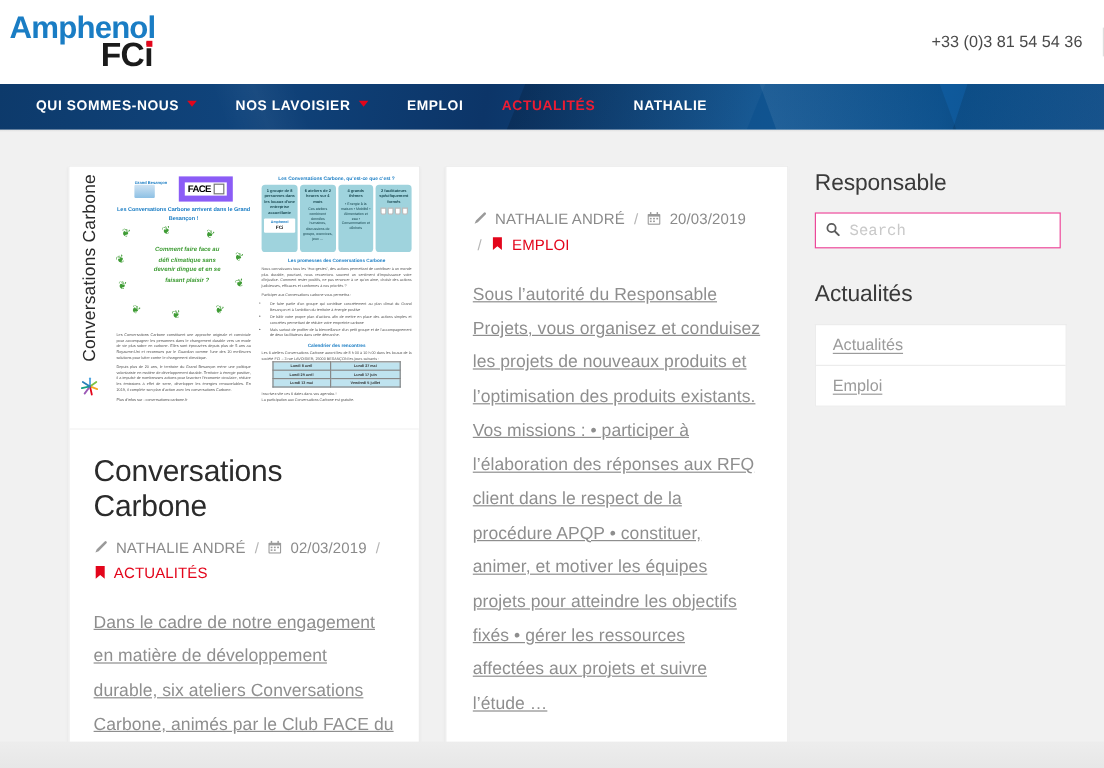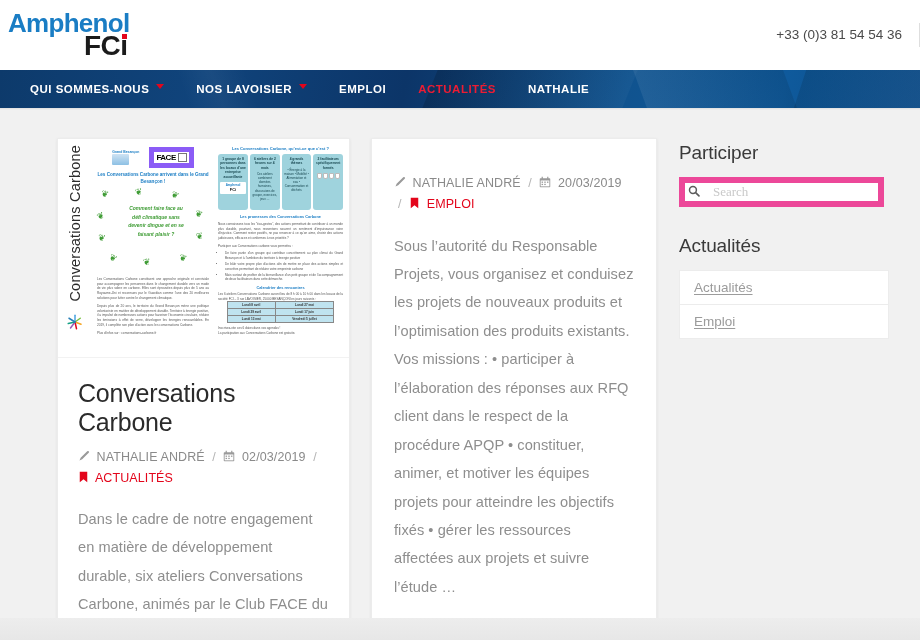--- a/index.html
+++ b/index.html
@@ -180,34 +180,34 @@
   .art-title.upper { font-size: 25.5px; }
   .meta {
     margin-top: 10px; font-size: 12.5px; color: #8a8a8a;
     line-height: 1.7; letter-spacing: .1px;
   }
   .meta .sep { margin: 0 4px; color: #b5b5b5; }
   .meta .cat { color: #e3051b; }
   .ic { display: inline-block; vertical-align: -1px; margin-right: 3px; }
   .excerpt {
     margin-top: 16px; font-size: 14.6px; line-height: 1.95;
-    color: #8e8e8e; letter-spacing: .05px;
+    color: #8e8e8e; letter-spacing: .05px; text-decoration: underline;
   }
 
   
   .sidebar { width: 210px; padding-top: 4px; }
   .side-title {
     font-size: 19px; color: #3a3a3a; font-weight: normal;
     margin-bottom: 13px; letter-spacing: -.1px;
   }
   .search-wrap { position: relative; }
   .search-input {
-    width: 205px; height: 30px; border: 6px solid #ec4899;
+    width: 205px; height: 30px; border: 1px solid #ec4899;
     background: #fff; padding: 0 8px 0 28px; font-size: 13px;
-    color: #555; font-family: Liberation Serif, serif; outline: none;
+    color: #555; font-family: Liberation Mono, monospace; outline: none;
   }
   .search-input::placeholder { color: #c9c9c9; }
   .search-icon { position: absolute; left: 9px; top: 8px; opacity: .8; }
   .side-block-2 { margin-top: 28px; }
   .cat-list { list-style: none; border: 1px solid #ececec; border-bottom: none; background: #fff; }
   .cat-list li { border-bottom: 1px solid #ececec; }
   .cat-list a {
     display: block; padding: 9px 14px; font-size: 13.5px;
     color: #9b9b9b; text-decoration: underline; text-underline-offset: 2px;
   }
@@ -445,21 +445,21 @@
             </svg>
             <span class="cat">EMPLOI</span>
           </div>
           <p class="excerpt">Sous l’autorité du Responsable Projets, vous organisez et conduisez les projets de nouveaux produits et l’optimisation des produits existants. Vos missions : • participer à l’élaboration des réponses aux RFQ client dans le respect de la procédure APQP • constituer, animer, et motiver les équipes projets pour atteindre les objectifs fixés • gérer les ressources affectées aux projets et suivre l’étude …</p>
 
         </div>
       </article>
     </div>
 
     <aside class="sidebar">
-      <h3 class="side-title">Participer</h3>
+      <h3 class="side-title">Responsable</h3>
       <div class="search-wrap">
         <svg class="search-icon" width="12" height="12" viewBox="0 0 16 16">
           <circle cx="6.6" cy="6.6" r="4.6" fill="none" stroke="#333" stroke-width="2"></circle>
           <line x1="10.2" y1="10.2" x2="14.6" y2="14.6" stroke="#333" stroke-width="2.2" stroke-linecap="round"></line>
         </svg>
         <input class="search-input" type="text" placeholder="Search" style="">
       </div>
 
       <div class="side-block-2">
         <h3 class="side-title">Actualités</h3>

